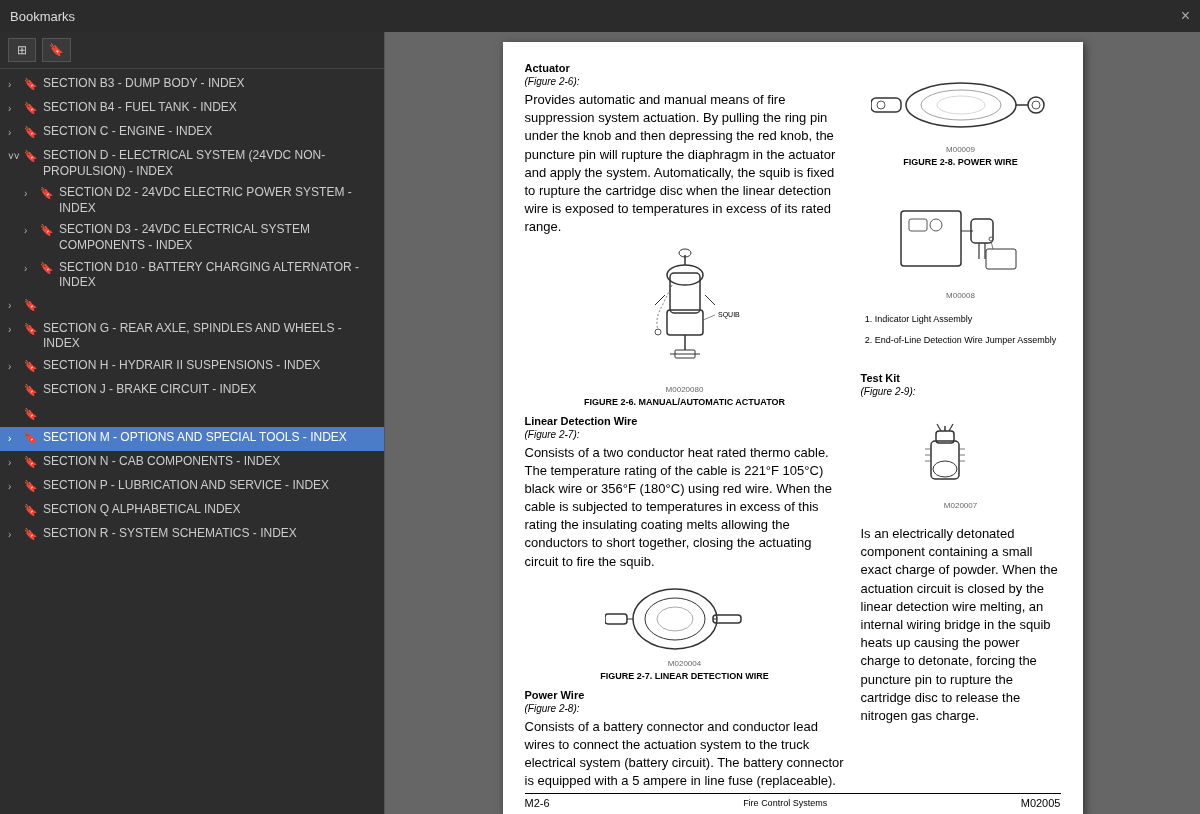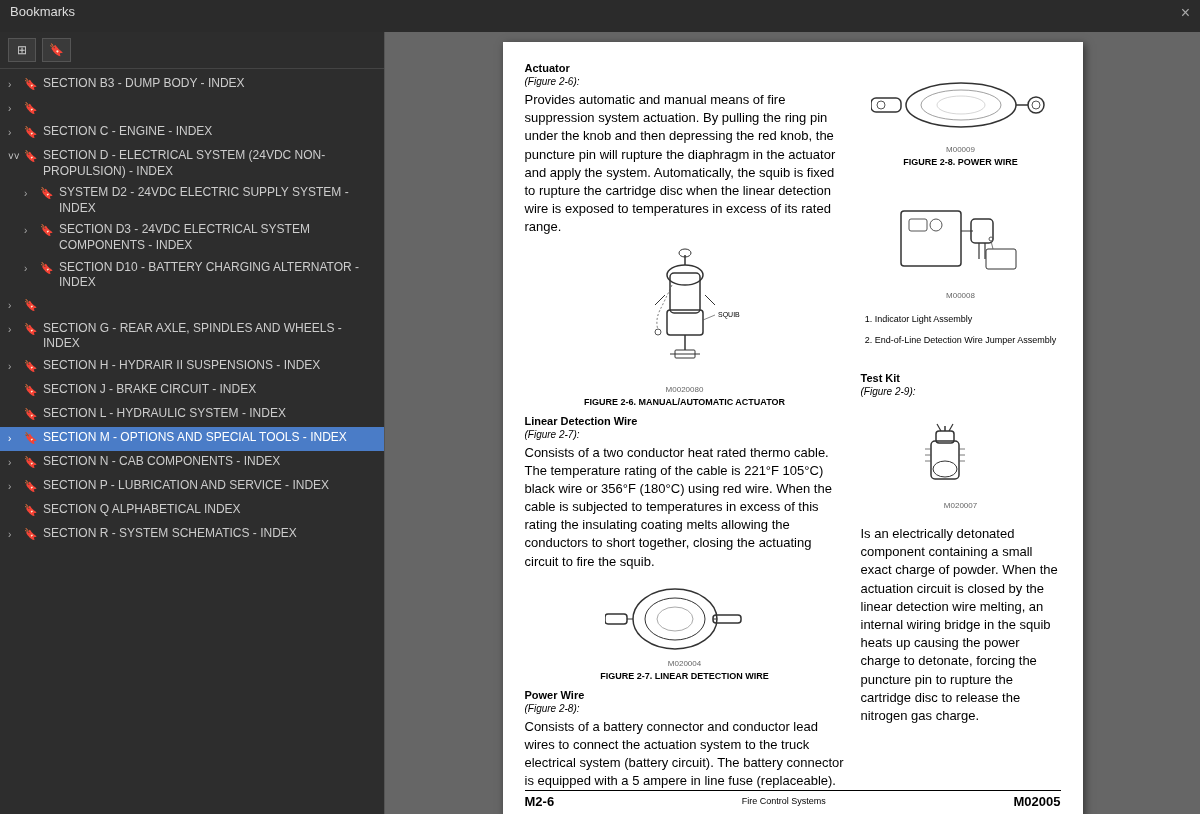--- a/index.html
+++ b/index.html
@@ -11,21 +11,21 @@
       background: #3c3c3c;
       display: flex;
       flex-direction: column;
     }
 
     
     .top-bar {
       background: #2b2b2b;
       color: #ccc;
       display: flex;
-      align-items: flex-start;
+      align-items: center;
       justify-content: space-between;
       padding: 4px 10px;
       min-height: 32px;
     }
     .top-bar-close {
       cursor: pointer;
       font-size: 16px;
       color: #aaa;
     }
 
@@ -227,22 +227,22 @@
       bottom: 8px;
       left: 22px;
       right: 22px;
       display: flex;
       justify-content: space-between;
       align-items: center;
       border-top: 1px solid #000;
       padding-top: 3px;
     }
     .footer-left, .footer-right {
-      font-size: 13px;
-      font-weight: bold;
+      font-size: 11px;
+      font-weight: normal;
       color: #000;
     }
     .footer-center {
       font-size: 9px;
       color: #000;
     }
 
     
     .collapse-handle {
       position: absolute;
@@ -285,38 +285,39 @@
 
       <div class="bookmark-item">
         <span class="chevron arrow-right"></span>
         <span class="bookmark-icon">🔖</span>
         <span class="bookmark-label">SECTION B3 - DUMP BODY - INDEX</span>
       </div>
 
       <div class="bookmark-item">
         <span class="chevron arrow-right"></span>
         <span class="bookmark-icon">🔖</span>
+        <span class="bookmark-label">SECTION B4 - FUEL TANK - INDEX</span>
       </div>
 
       <div class="bookmark-item">
         <span class="chevron arrow-right"></span>
         <span class="bookmark-icon">🔖</span>
         <span class="bookmark-label">SECTION C - ENGINE - INDEX</span>
       </div>
 
       <div class="bookmark-item">
         <span class="chevron arrow-down" style="color:#ccc;">˅</span>
         <span class="bookmark-icon">🔖</span>
         <span class="bookmark-label">SECTION D - ELECTRICAL SYSTEM (24VDC NON-PROPULSION) - INDEX</span>
       </div>
 
       <div class="bookmark-item indented">
         <span class="chevron arrow-right"></span>
         <span class="bookmark-icon">🔖</span>
-        <span class="bookmark-label">SYSTEM D2 - 24VDC ELECTRIC SUPPLY SYSTEM - INDEX</span>
+        <span class="bookmark-label">SECTION D2 - 24VDC ELECTRIC POWER SYSTEM - INDEX</span>
       </div>
 
       <div class="bookmark-item indented">
         <span class="chevron arrow-right"></span>
         <span class="bookmark-icon">🔖</span>
         <span class="bookmark-label">SECTION D3 - 24VDC ELECTRICAL SYSTEM COMPONENTS - INDEX</span>
       </div>
 
       <div class="bookmark-item indented">
         <span class="chevron arrow-right"></span>
@@ -343,21 +344,20 @@
 
       <div class="bookmark-item">
         <span class="chevron"></span>
         <span class="bookmark-icon">🔖</span>
         <span class="bookmark-label">SECTION J - BRAKE CIRCUIT - INDEX</span>
       </div>
 
       <div class="bookmark-item">
         <span class="chevron"></span>
         <span class="bookmark-icon">🔖</span>
-        <span class="bookmark-label">SECTION L - HYDRAULIC SYSTEM - INDEX</span>
       </div>
 
       <div class="bookmark-item active">
         <span class="chevron arrow-right" style="color:#fff;"></span>
         <span class="bookmark-icon">🔖</span>
         <span class="bookmark-label">SECTION M - OPTIONS AND SPECIAL TOOLS - INDEX</span>
       </div>
 
       <div class="bookmark-item">
         <span class="chevron arrow-right"></span>

